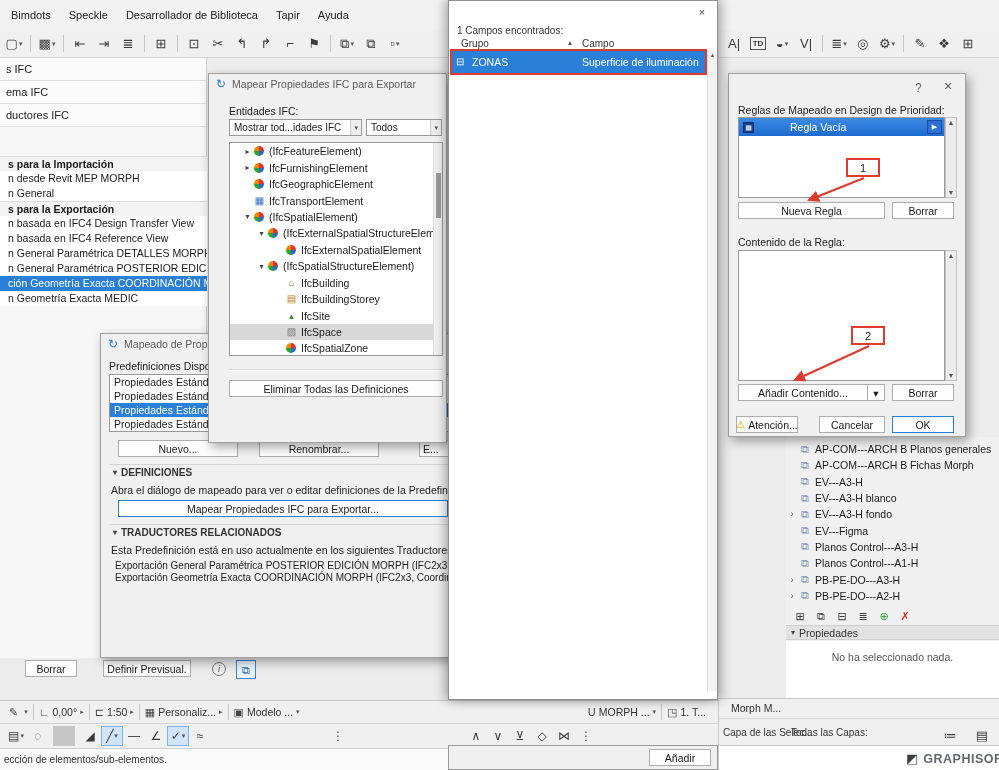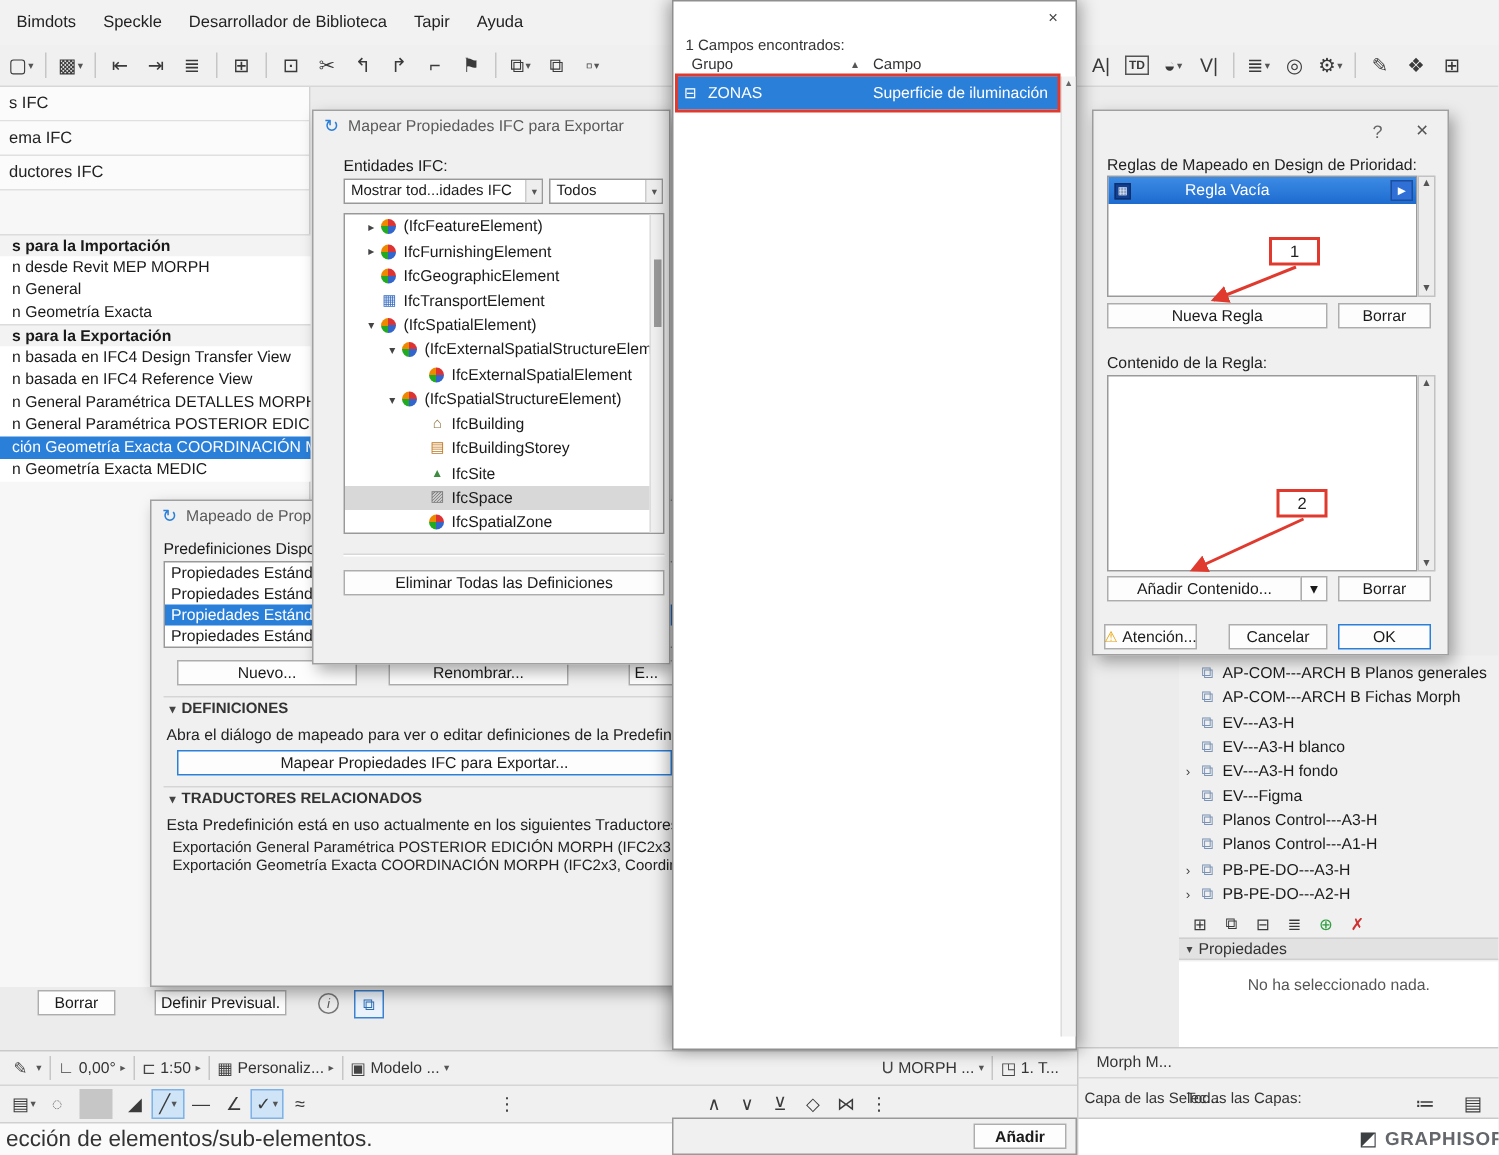--- a/index.html
+++ b/index.html
@@ -175,21 +175,21 @@
   .qseg.sep { width:1px; height:16px; background:#c6c6c6; padding:0; }
   .qseg.spacer { flex:1; padding:0; }
   .editbar { position:absolute; left:0; top:723px; width:718px; height:25px;
     background:#f0f0f0; border-top:1px solid #d5d5d5; display:flex; align-items:center;
     padding:0 5px; z-index:2; }
   .editbar .tbtn { min-width:22px; height:20px; font-size:12px; }
   .editbar .tbtn.active { background:#cfe4f7; border:1px solid #7fb2e5; }
   .editbar .tbtn.spacer { flex:1; background:none; border:none; }
   .statusbar { position:absolute; left:0; top:748px; width:718px; height:22px;
     background:#fafafa; border-top:1px solid #d0d0d0; display:flex; align-items:center;
-    padding-left:4px; font-size:15px; color:#333; z-index:2; }
+    padding-left:4px; font-size:10px; color:#333; z-index:2; }
 
   
   .right-bottom { position:absolute; left:718px; top:698px; width:281px; height:72px;
     background:#f0f0f0; border-top:1px solid #c9c9c9; border-left:1px solid #c9c9c9; z-index:2; }
   .rb-morph { position:absolute; left:12px; top:3px; font-size:10.5px; color:#333; }
   .rb-row { position:absolute; left:0; top:19px; width:281px; height:28px;
     border-top:1px solid #d8d8d8; border-bottom:1px solid #c9c9c9; font-size:10px; color:#333;text-decoration:underline; }
   .rb-sel { position:absolute; left:4px; top:8px; }
   .rb-all { position:absolute; left:72px; top:8px; }
   .rb-icons { position:absolute; right:6px; top:5px; display:flex; gap:8px; font-size:12px; color:#444; }
@@ -312,21 +312,20 @@
 
   <div class="left-panel">
     <div class="lp-label">s IFC</div>
     <div class="lp-label">ema IFC</div>
     <div class="lp-label">ductores IFC</div>
     <div class="lp-list">
 
     <div class="prow header"><span>s para la Importación</span></div>
         <div class="prow"><span>n desde Revit MEP MORPH</span></div>
         <div class="prow"><span>n General</span></div>
-        <div class="prow"><span>n Geometría Exacta</span></div>
         <div class="prow header"><span>s para la Exportación</span></div>
         <div class="prow"><span>n basada en IFC4 Design Transfer View</span></div>
         <div class="prow"><span>n basada en IFC4 Reference View</span></div>
         <div class="prow"><span>n General Paramétrica DETALLES MORPH</span></div>
         <div class="prow"><span>n General Paramétrica POSTERIOR EDICIÓN MORPH</span></div>
         <div class="prow selected"><span>ción Geometría Exacta COORDINACIÓN MORPH</span></div>
         <div class="prow"><span>n Geometría Exacta MEDIC</span></div>
       </div>
   </div>
 
@@ -474,21 +473,21 @@
     </div>
     <div class="res-row">
       <span class="ricon">⊟</span>
       <span class="rgroup">ZONAS</span>
       <span class="rfield">Superficie de iluminación en es...</span>
     </div>
     <div class="red-outline"></div>
     <div class="sscroll">▴</div>
   </div>
   <div class="popup-footer">
-    <button class="btn" style="left:200px; top:3px; width:62px;font-weight:bold;">Añadir</button>
+    <button class="btn" style="left:200px; top:3px; width:62px;">Añadir</button>
   </div>
 
   <div class="dialog rules">
     <span class="rd-help">?</span>
     <span class="rd-close">×</span>
     <div class="rd-label" style="top:30px;">Reglas de Mapeado en Design de Prioridad:</div>
 
     <div class="listbox" style="top:43px; height:81px;">
       <div class="rule-row">
         <span class="rule-icon">▦</span>

